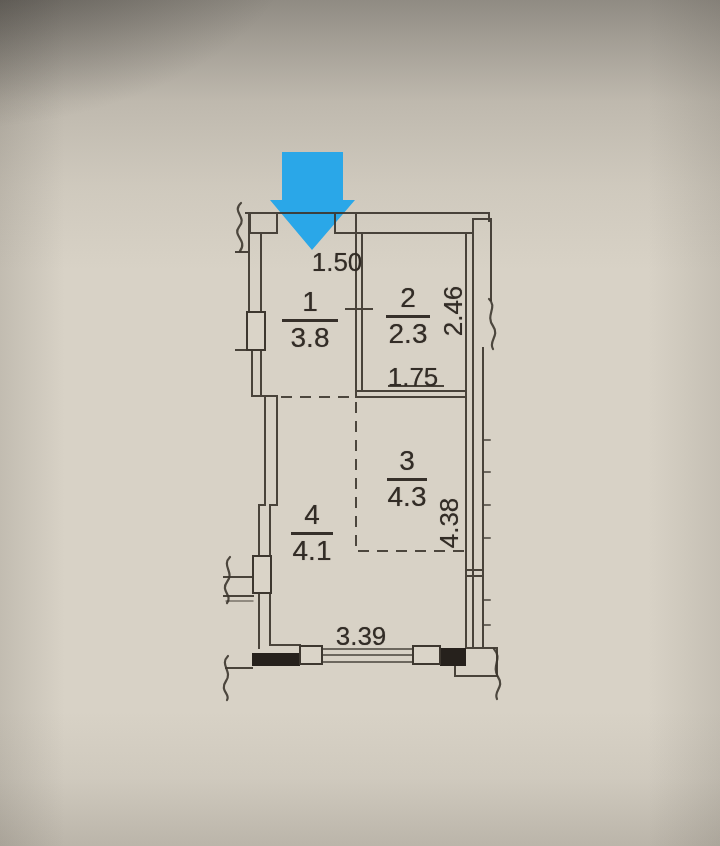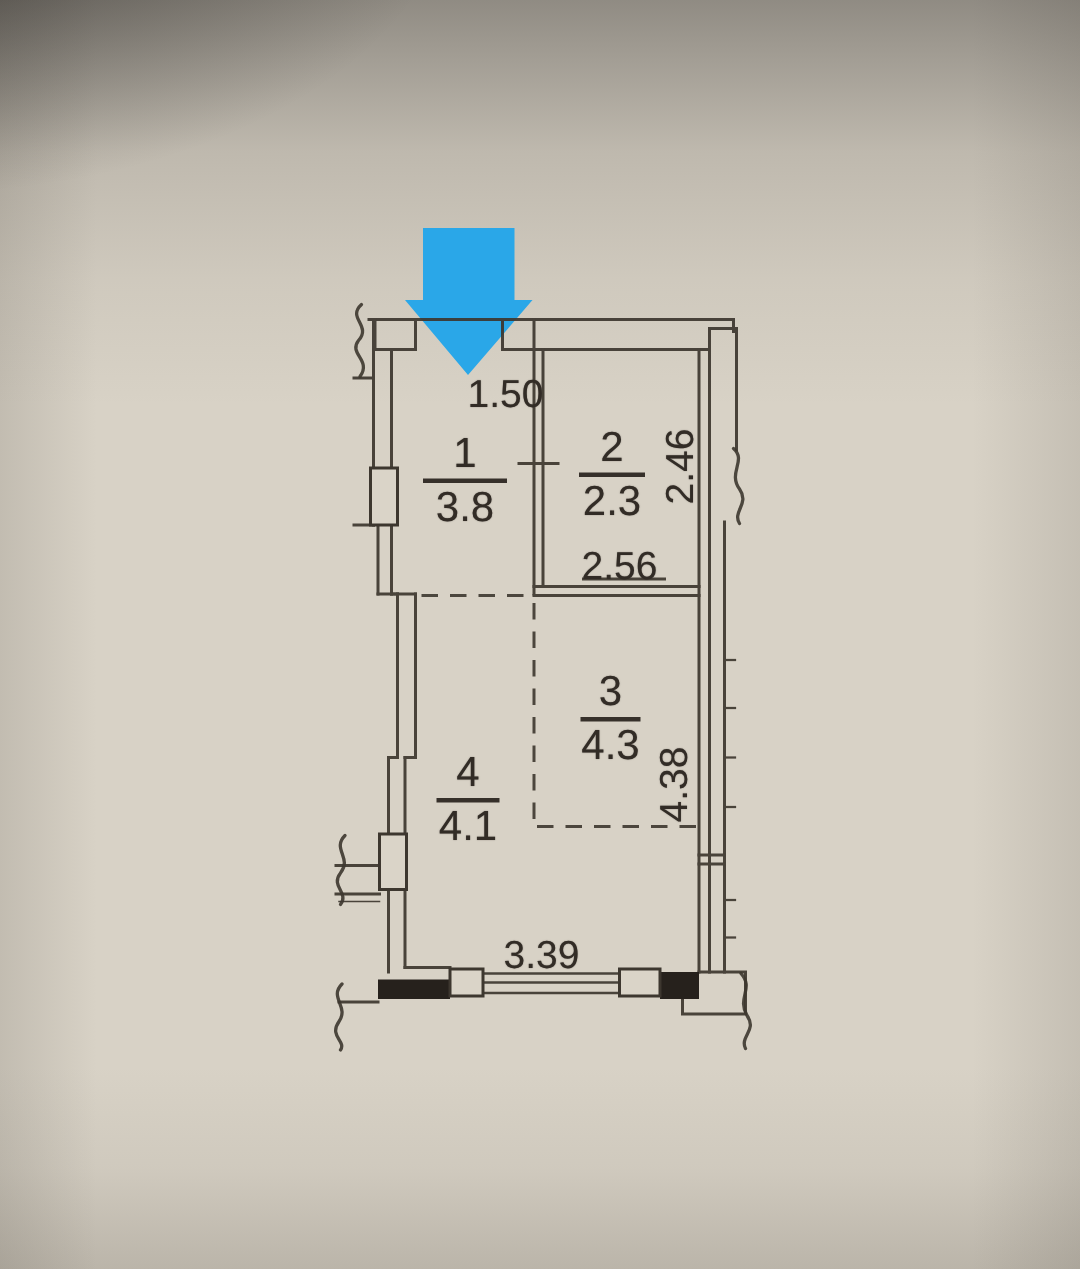--- a/index.html
+++ b/index.html
@@ -160,18 +160,18 @@
     <span class="bar"></span>
     <span class="area">4.3</span>
   </div>
   <div class="room-label" id="room4">
     <span class="num">4</span>
     <span class="bar"></span>
     <span class="area">4.1</span>
   </div>
 
   <div class="t dim" id="dim-entry">1.50</div>
-  <div class="t dim" id="dim-r2w">2.56</div>
+  <div class="t dim" id="dim-r2w">1.75</div>
   <div class="t dim vert" id="dim-r2d">2.46</div>
   <div class="t dim vert" id="dim-r3d">4.38</div>
   <div class="t dim" id="dim-bottom">3.39</div>
 
 </div>
 
 </body></html>

